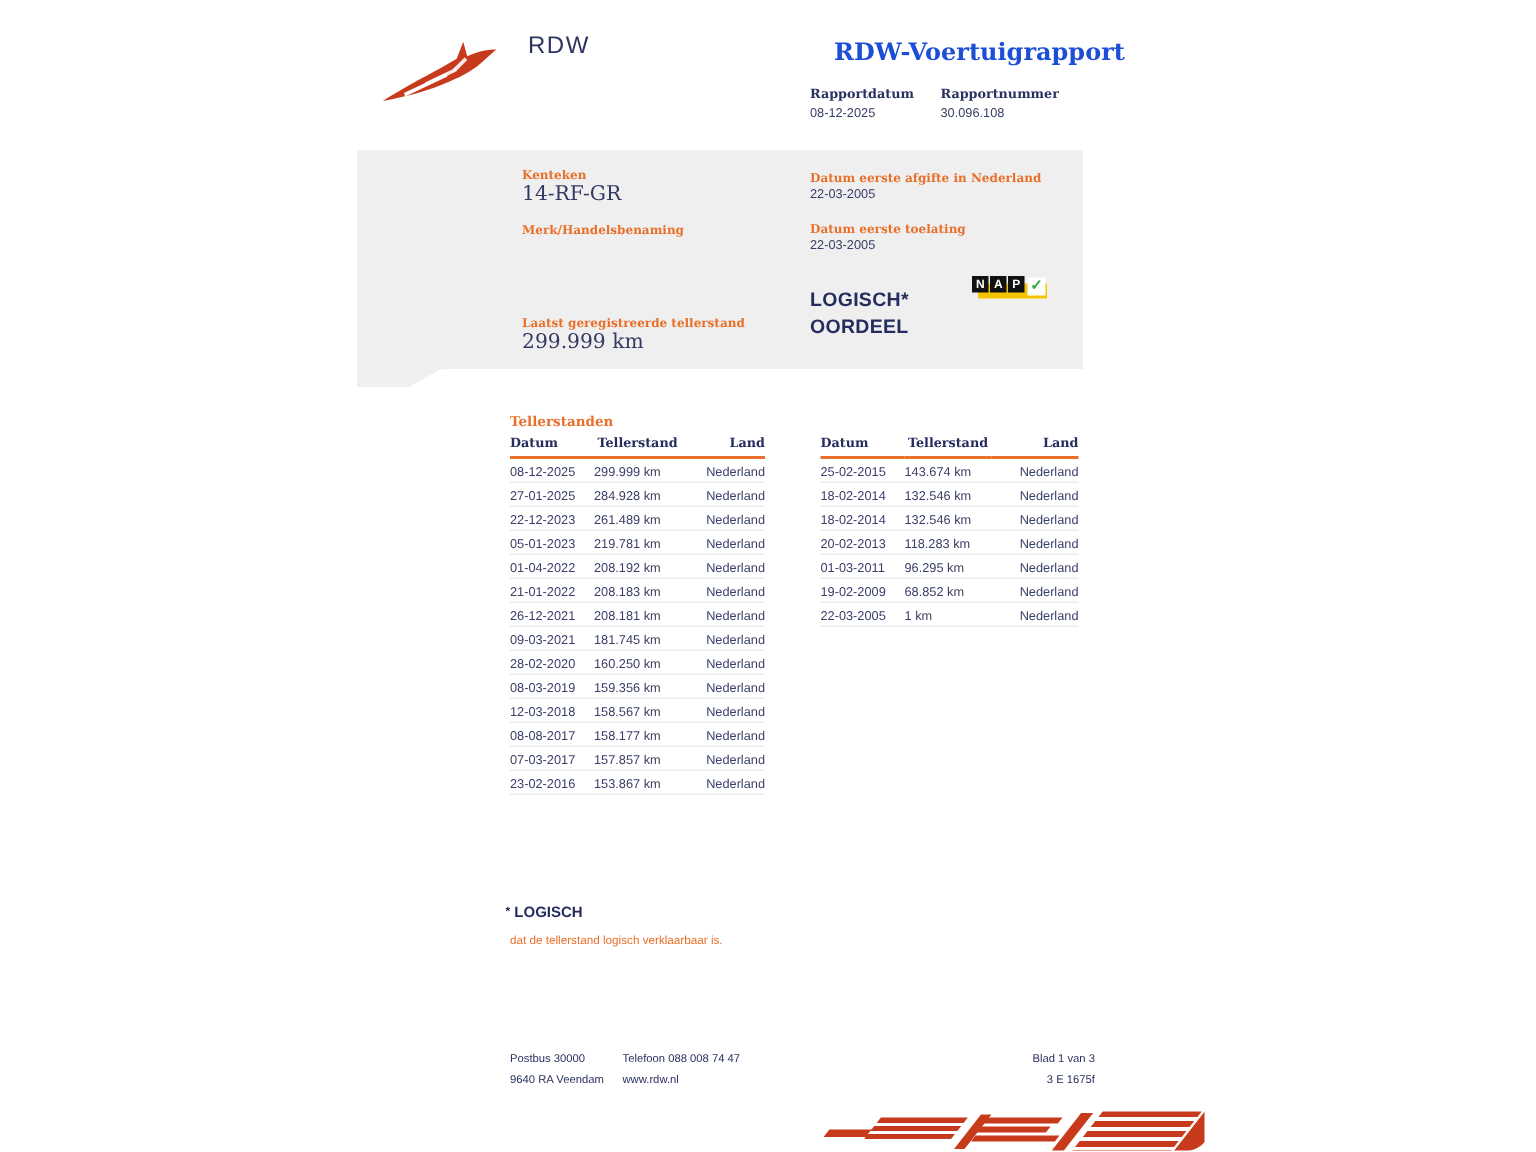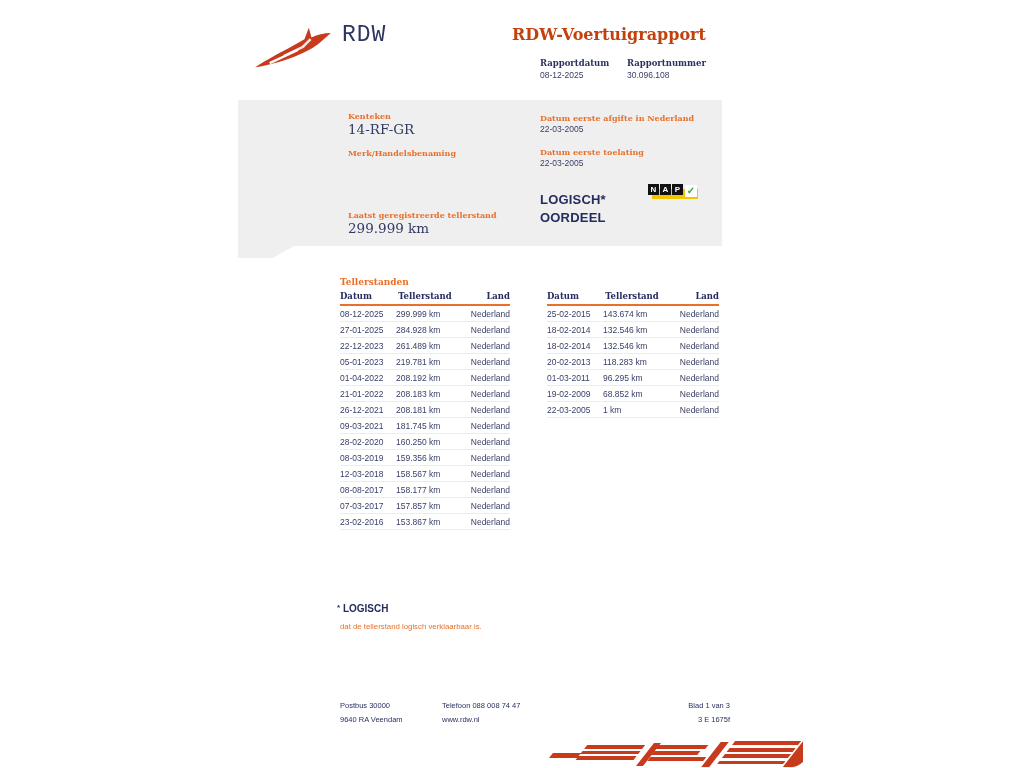--- a/index.html
+++ b/index.html
@@ -3,22 +3,22 @@
 <meta charset="utf-8">
 <style>
   * { margin:0; padding:0; box-sizing:border-box; }
   html,body { width:1024px; height:768px; background:#ffffff; overflow:hidden; }
   body { position:relative; font-family:"Liberation Sans", sans-serif; color:#3a4068; }
 
   .abs { position:absolute; }
 
   
   .logo-bird { left:252px; top:26px; width:82px; height:44px; }
-  .logo-word { left:342px; top:22px; font-family:Liberation Mono, monospace; font-size:23px; color:#2f3561; letter-spacing:1px; }
-  .report-title { left:512px; top:25px; font-family:"DejaVu Serif", serif; font-weight:bold; font-size:16px; color:#c2410c; }
+  .logo-word { left:352px; top:22px; font-family:Liberation Sans, sans-serif; font-size:16px; color:#2f3561; letter-spacing:1px; }
+  .report-title { left:556px; top:25px; font-family:"DejaVu Serif", serif; font-weight:bold; font-size:16px; color:#1d4ed8; }
   .meta-label { font-family:"DejaVu Serif", serif; font-weight:bold; font-size:8.5px; color:#2a3160; }
   .meta-value { font-size:8.5px; color:#3a4068; }
   .meta-c1 { left:540px; } .meta-c2 { left:607px;margin-left:20px; }
   .meta-r1 { top:58px; } .meta-r2 { top:70px; }
 
   
   .panel { left:238px; top:100px; width:484px; height:146px; background:#f0eff0; }
   .panel::after { content:""; position:absolute; left:0; top:100%; width:56px; height:12px;
                   background:#f0eff0; clip-path:polygon(0 0,100% 0,62% 100%,0 100%); }
   .lbl { font-family:"DejaVu Serif", serif; font-weight:bold; font-size:8px; color:#e8702a; }
@@ -48,21 +48,21 @@
   .c1 { width:58px; }
   .c2 { text-align:right; }
 
   
   .footnote-head { left:337px; top:603px; font-size:10px; font-weight:bold; color:#252c5e; }
   .footnote-ast { font-size:8px; vertical-align:top; }
   .footnote-body { left:340px; top:620px; font-size:7.8px; color:#e8702a; line-height:14px; white-space:nowrap; }
 
   
   .foot { font-size:7.5px; color:#2a3160; }
-  .f-c1 { left:340px; } .f-c2 { left:415px;margin-left:27px; }
+  .f-c1 { left:340px; } .f-c2 { left:415px; }
   .f-c3 { left:600px; width:130px; text-align:right; }
   .f-r1 { top:701px; } .f-r2 { top:715px; }
 
   
   .deco { left:545px; top:740px; width:258px; height:28px; overflow:hidden; }
   .deco div { position:absolute; background:#c83a1c; transform:skewX(-38deg); }
   .d1 { left:6px;  top:13px; width:34px; height:5px; }
   .d2 { left:36px; top:5px;  width:58px; height:16px;
         background:repeating-linear-gradient(180deg,#c83a1c 0 3.5px,#ffffff 3.5px 5.5px) !important; }
   .d3 { left:100px; top:3px; width:7px; height:23px; }

